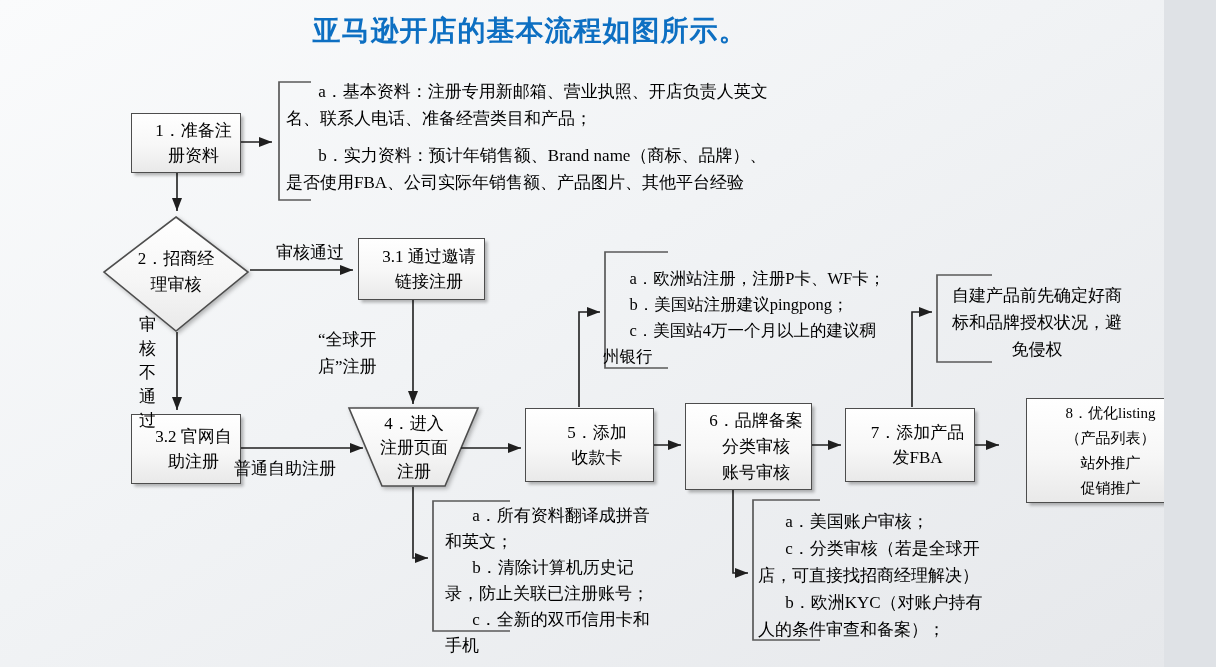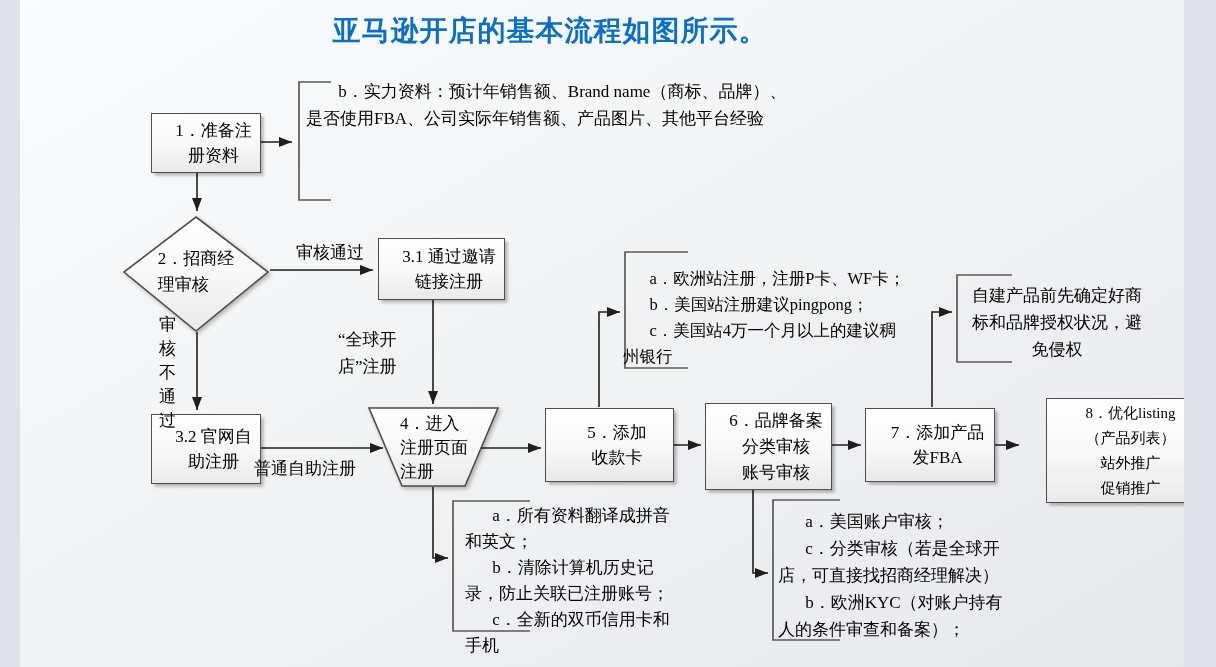--- a/index.html
+++ b/index.html
@@ -1,37 +1,37 @@
 <!DOCTYPE html>
 <html><head>
 <meta charset="utf-8">
 <style>
   html,body{margin:0;padding:0;}
   body{background:#dfe2e6;}
   .canvas{
     position:relative;width:1164px;height:667px;overflow:hidden;
     background:linear-gradient(150deg,#fafbfc 0%,#f1f3f5 45%,#e6e8eb 100%);
-    font-family:"Liberation Serif","DejaVu Serif",serif;color:#000;margin-left:20px;
+    font-family:"Liberation Serif","DejaVu Serif",serif;color:#000;
   }
   .title{
     position:absolute;left:150px;top:12px;width:760px;text-align:center;
     font-family:"Liberation Sans","DejaVu Sans",sans-serif;
     font-size:28px;font-weight:bold;color:#0d6fc2;letter-spacing:1px;
   }
   svg.layer{position:absolute;left:0;top:0;}
   .node{
     position:absolute;display:flex;align-items:center;justify-content:center;
     text-align:center;white-space:pre-line;
     background:linear-gradient(180deg,#ffffff 0%,#f7f7f7 55%,#e9e9e9 100%);
     border:1.5px solid #4d4d4d;box-shadow:2.5px 2.5px 3px rgba(0,0,0,0.28);
     font-size:17px;line-height:25px;padding-left:15px;
   }
   .shape-label{
     position:absolute;display:flex;align-items:center;justify-content:center;
-    text-align:left;white-space:pre-line;font-size:17px;line-height:25px;
+    text-align:center;white-space:pre-line;font-size:17px;line-height:25px;
   }
   .edge-label{position:absolute;white-space:pre-line;font-size:17px;line-height:26px;}
   .edge-label.vertical{line-height:24px;width:20px;}
   .note{position:absolute;font-size:17px;line-height:26px;}
   .note p{margin:0;text-indent:1.6em;white-space:pre-line;}
   .note.gapped p + p{margin-top:10px;}
   .note.small{font-size:16.5px;}
   .note.noindent{white-space:pre-line;text-align:center;}
   .shape{filter:drop-shadow(2.5px 2.5px 2px rgba(0,0,0,0.28));}
 </style>
@@ -109,20 +109,22 @@
   <div class="edge-label vertical" style="left:139px;top:313px">审
 核
 不
 通
 过</div>
   <div class="edge-label" style="left:318px;top:326px;line-height:27px">“全球开
 店”注册</div>
   <div class="edge-label" style="left:234px;top:456px">普通自助注册</div>
 
   <div class="note gapped" style="left:286px;top:78px;width:524px;line-height:27px;--i:1.9em">
+    <p style="text-indent:1.9em">a．基本资料：注册专用新邮箱、营业执照、开店负责人英文
+名、联系人电话、准备经营类目和产品；</p>
     <p style="text-indent:1.9em">b．实力资料：预计年销售额、Brand name（商标、品牌）、
 是否使用FBA、公司实际年销售额、产品图片、其他平台经验</p>
   </div>
 
   <div class="note small" style="left:603px;top:266px;width:300px">
     <p>a．欧洲站注册，注册P卡、WF卡；</p>
     <p>b．美国站注册建议pingpong；</p>
     <p>c．美国站4万一个月以上的建议稠
 州银行</p>
   </div>

